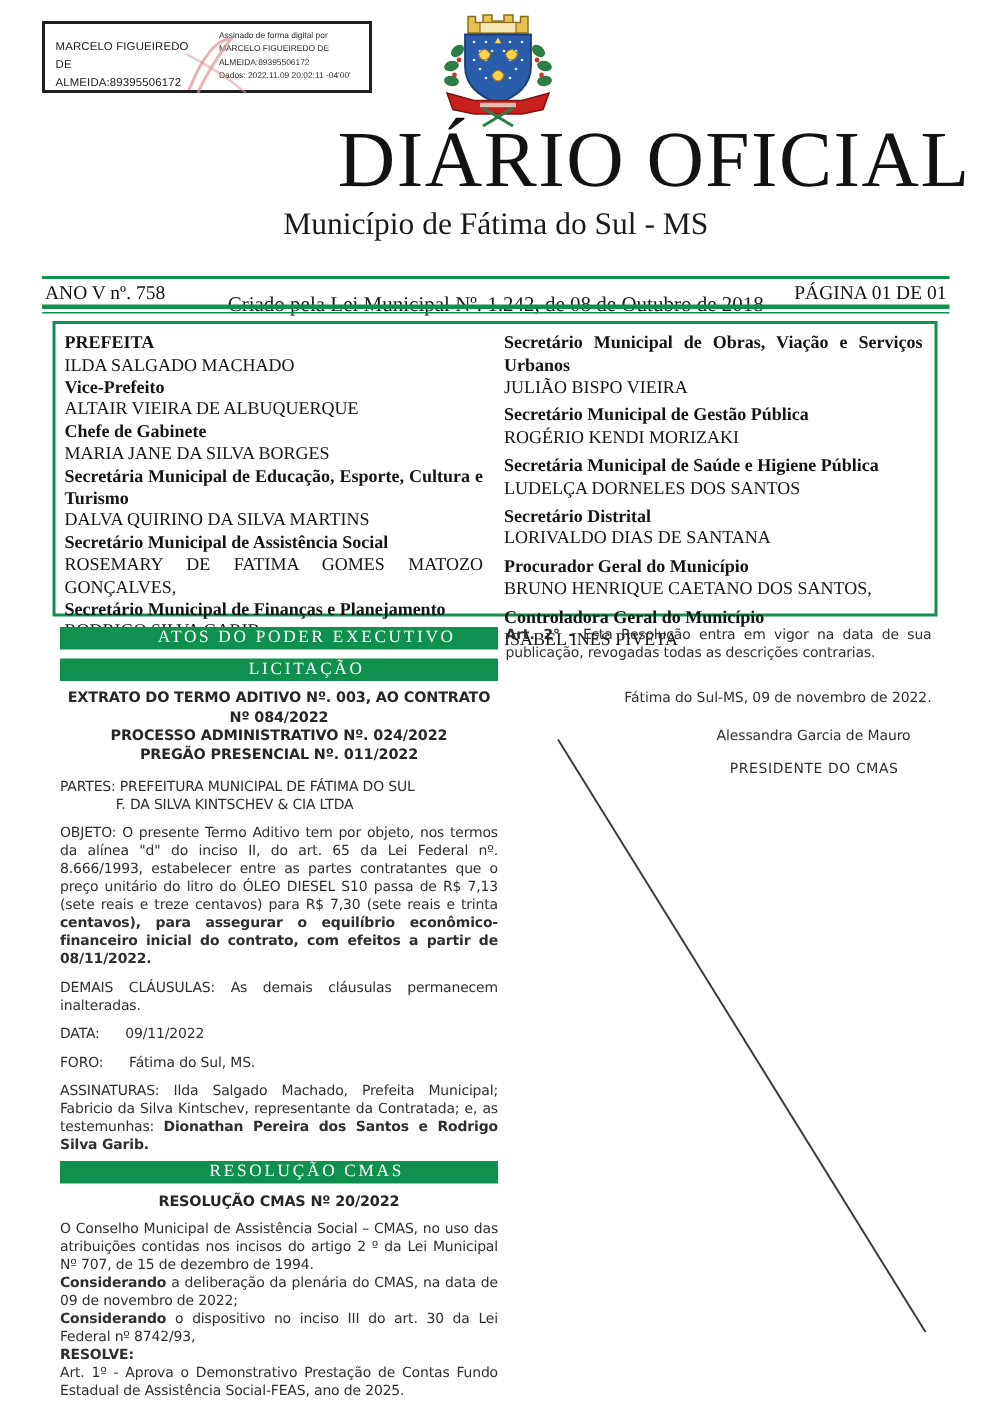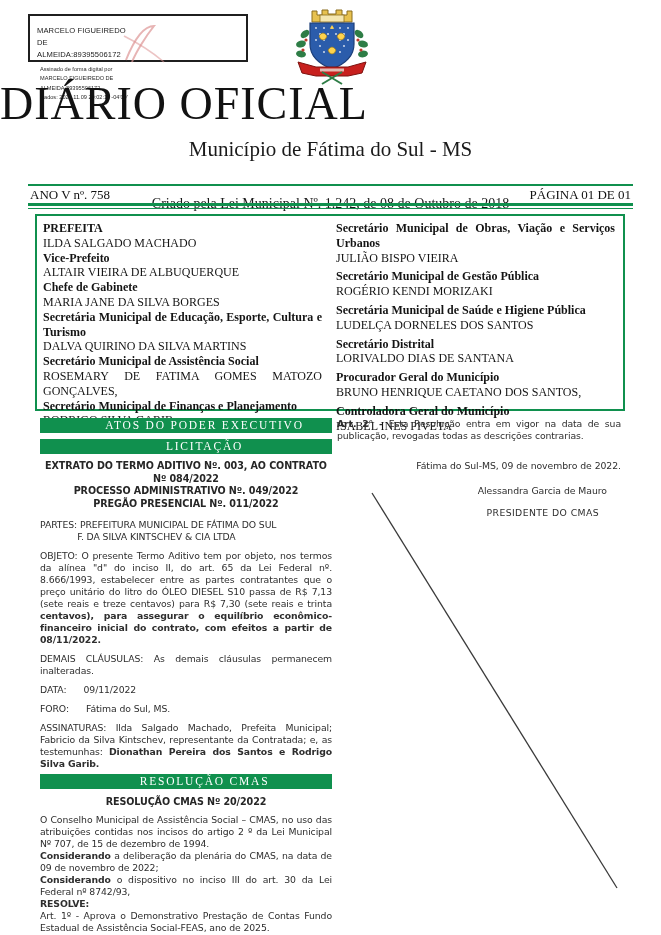--- a/index.html
+++ b/index.html
@@ -1,32 +1,32 @@
 <!DOCTYPE html>
 <html style="--green: #10904e;"><head>
 <meta charset="utf-8">
 <style>
   html,body{margin:0;padding:0;background:#ffffff;}
   .page{position:relative;width:661px;height:935px;background:#fff;overflow:hidden;
         font-family:"Liberation Serif",serif;color:#1c1c1c;}
 
   
   .stamp{position:absolute;left:28px;top:14px;width:220px;height:48px;border:2px solid #1f1f1f;
-         box-sizing:border-box;display:flex;background:#fff;flex-direction:column;}
+         box-sizing:border-box;display:flex;background:#fff;}
   .stamp-name{width:99px;padding:9px 0 0 7px;font-family:"Liberation Sans",sans-serif;
               font-size:7.6px;line-height:1.6;color:#1a1a1a;white-space:pre-line;letter-spacing:.1px;}
   .stamp-details{flex:1;padding:4px 3px 0 10px;font-family:"Liberation Sans",sans-serif;
                  font-size:5.6px;line-height:1.62;color:#2a2a2a;white-space:pre-line;}
   .stamp-flourish{position:absolute;left:88px;top:4px;pointer-events:none;}
 
   
   .crest{position:absolute;left:290px;top:6px;}
 
   
-  .m-title{position:absolute;left:0;right:0;top:80px;text-align:left;font-size:46px;
+  .m-title{position:absolute;left:0;right:14px;top:80px;text-align:right;font-size:53px;
            line-height:1.04;letter-spacing:1px;color:#121212;}
   .m-sub{position:absolute;left:0;right:0;top:137px;text-align:center;font-size:21px;color:#1a1a1a;}
   .m-law{position:absolute;left:0;right:0;top:164px;text-align:center;font-size:14px;color:#1a1a1a;margin-top:32px;}
 
   .rule{position:absolute;left:28px;width:605px;background:var(--green,#10904e);}
   .rule1{top:184px;height:2px;}
   .rule2{top:203px;height:3px;}
   .rule3{top:208px;height:1px;}
 
   .issue-bar{position:absolute;left:28px;top:187px;width:605px;display:flex;align-items:center;
@@ -206,21 +206,21 @@
         <div class="off-name">ISABEL INES PIVETA</div>
       </div>
       </div>
   </div>
 
   <div class="col-left">
     <div class="banner">ATOS DO PODER EXECUTIVO</div>
     <div class="banner">LICITAÇÃO</div>
     <div class="doc-title">EXTRATO DO TERMO ADITIVO Nº. 003, AO CONTRATO
 Nº 084/2022
-PROCESSO ADMINISTRATIVO Nº. 049/2022
+PROCESSO ADMINISTRATIVO Nº. 024/2022
 PREGÃO PRESENCIAL Nº. 011/2022</div>
     <div class="para pre">PARTES: PREFEITURA MUNICIPAL DE FÁTIMA DO SUL
              F. DA SILVA KINTSCHEV &amp; CIA LTDA</div>
     <div class="para"><span>OBJETO: O presente Termo Aditivo tem por objeto, nos termos da alínea "d" do inciso II, do art. 65 da Lei Federal nº. 8.666/1993, estabelecer entre as partes contratantes que o preço unitário do litro do ÓLEO DIESEL S10 passa de R$ 7,13 (sete reais e treze centavos) para R$ 7,30 (sete reais e trinta </span><span style="font-weight: bold;">centavos), para assegurar o equilíbrio econômico-financeiro inicial do contrato, com efeitos a partir de 08/11/2022.</span></div>
     <div class="para">DEMAIS CLÁUSULAS: As demais cláusulas permanecem inalteradas.</div>
     <div class="para pre">DATA:      09/11/2022</div>
     <div class="para pre">FORO:      Fátima do Sul, MS.</div>
     <div class="para sig"><span>ASSINATURAS:  Ilda Salgado Machado, Prefeita Municipal; Fabricio da Silva Kintschev, representante da Contratada; e, as testemunhas: </span><span style="font-weight: bold;">Dionathan Pereira dos Santos e Rodrigo Silva Garib.</span></div>
     <div class="banner">RESOLUÇÃO CMAS</div>
     <div class="doc-title res-title">RESOLUÇÃO CMAS Nº 20/2022</div>

